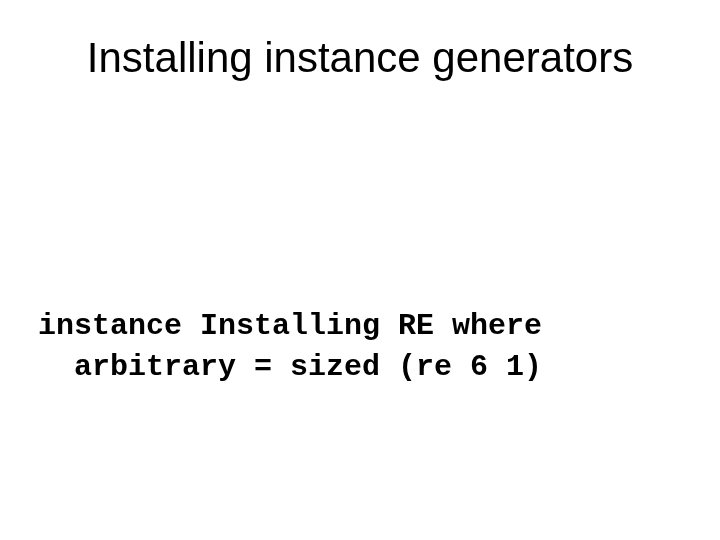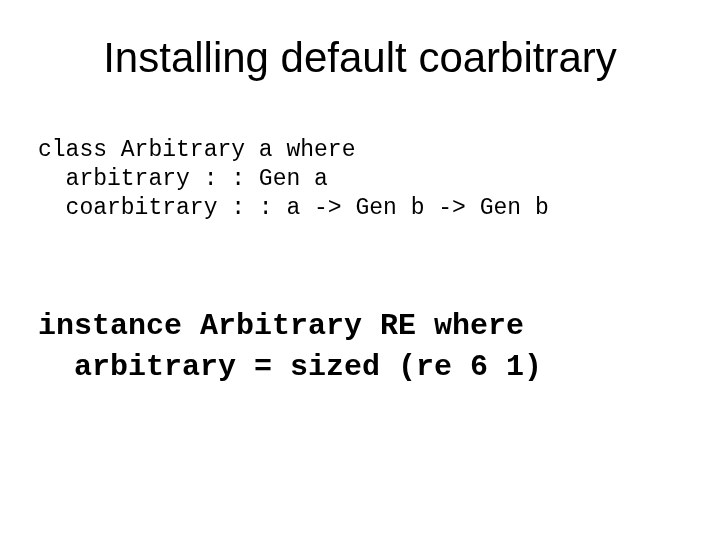--- a/index.html
+++ b/index.html
@@ -44,21 +44,18 @@
     font-size: 30px;
     font-weight: bold;
     line-height: 1.35;
     white-space: pre;
   }
 </style>
 </head>
 <body>
 
 <div class="slide">
-  <div class="title">Installing default coarbitrary</div>
+  <div class="title">Installing instance generators</div>
 
-  <div class="code-block-1"><span>class Arbitrary a where</span>
-<span>  arbitrary : : Gen a</span>
-<span>  coarbitrary : : a -&gt; Gen b -&gt; Gen b</span></div>
 
-  <div class="code-block-2"><span>instance Arbitrary RE where</span>
+  <div class="code-block-2"><span>instance Installing RE where</span>
 <span>  arbitrary = sized (re 6 1)</span></div>
 </div>
 
 </body></html>

